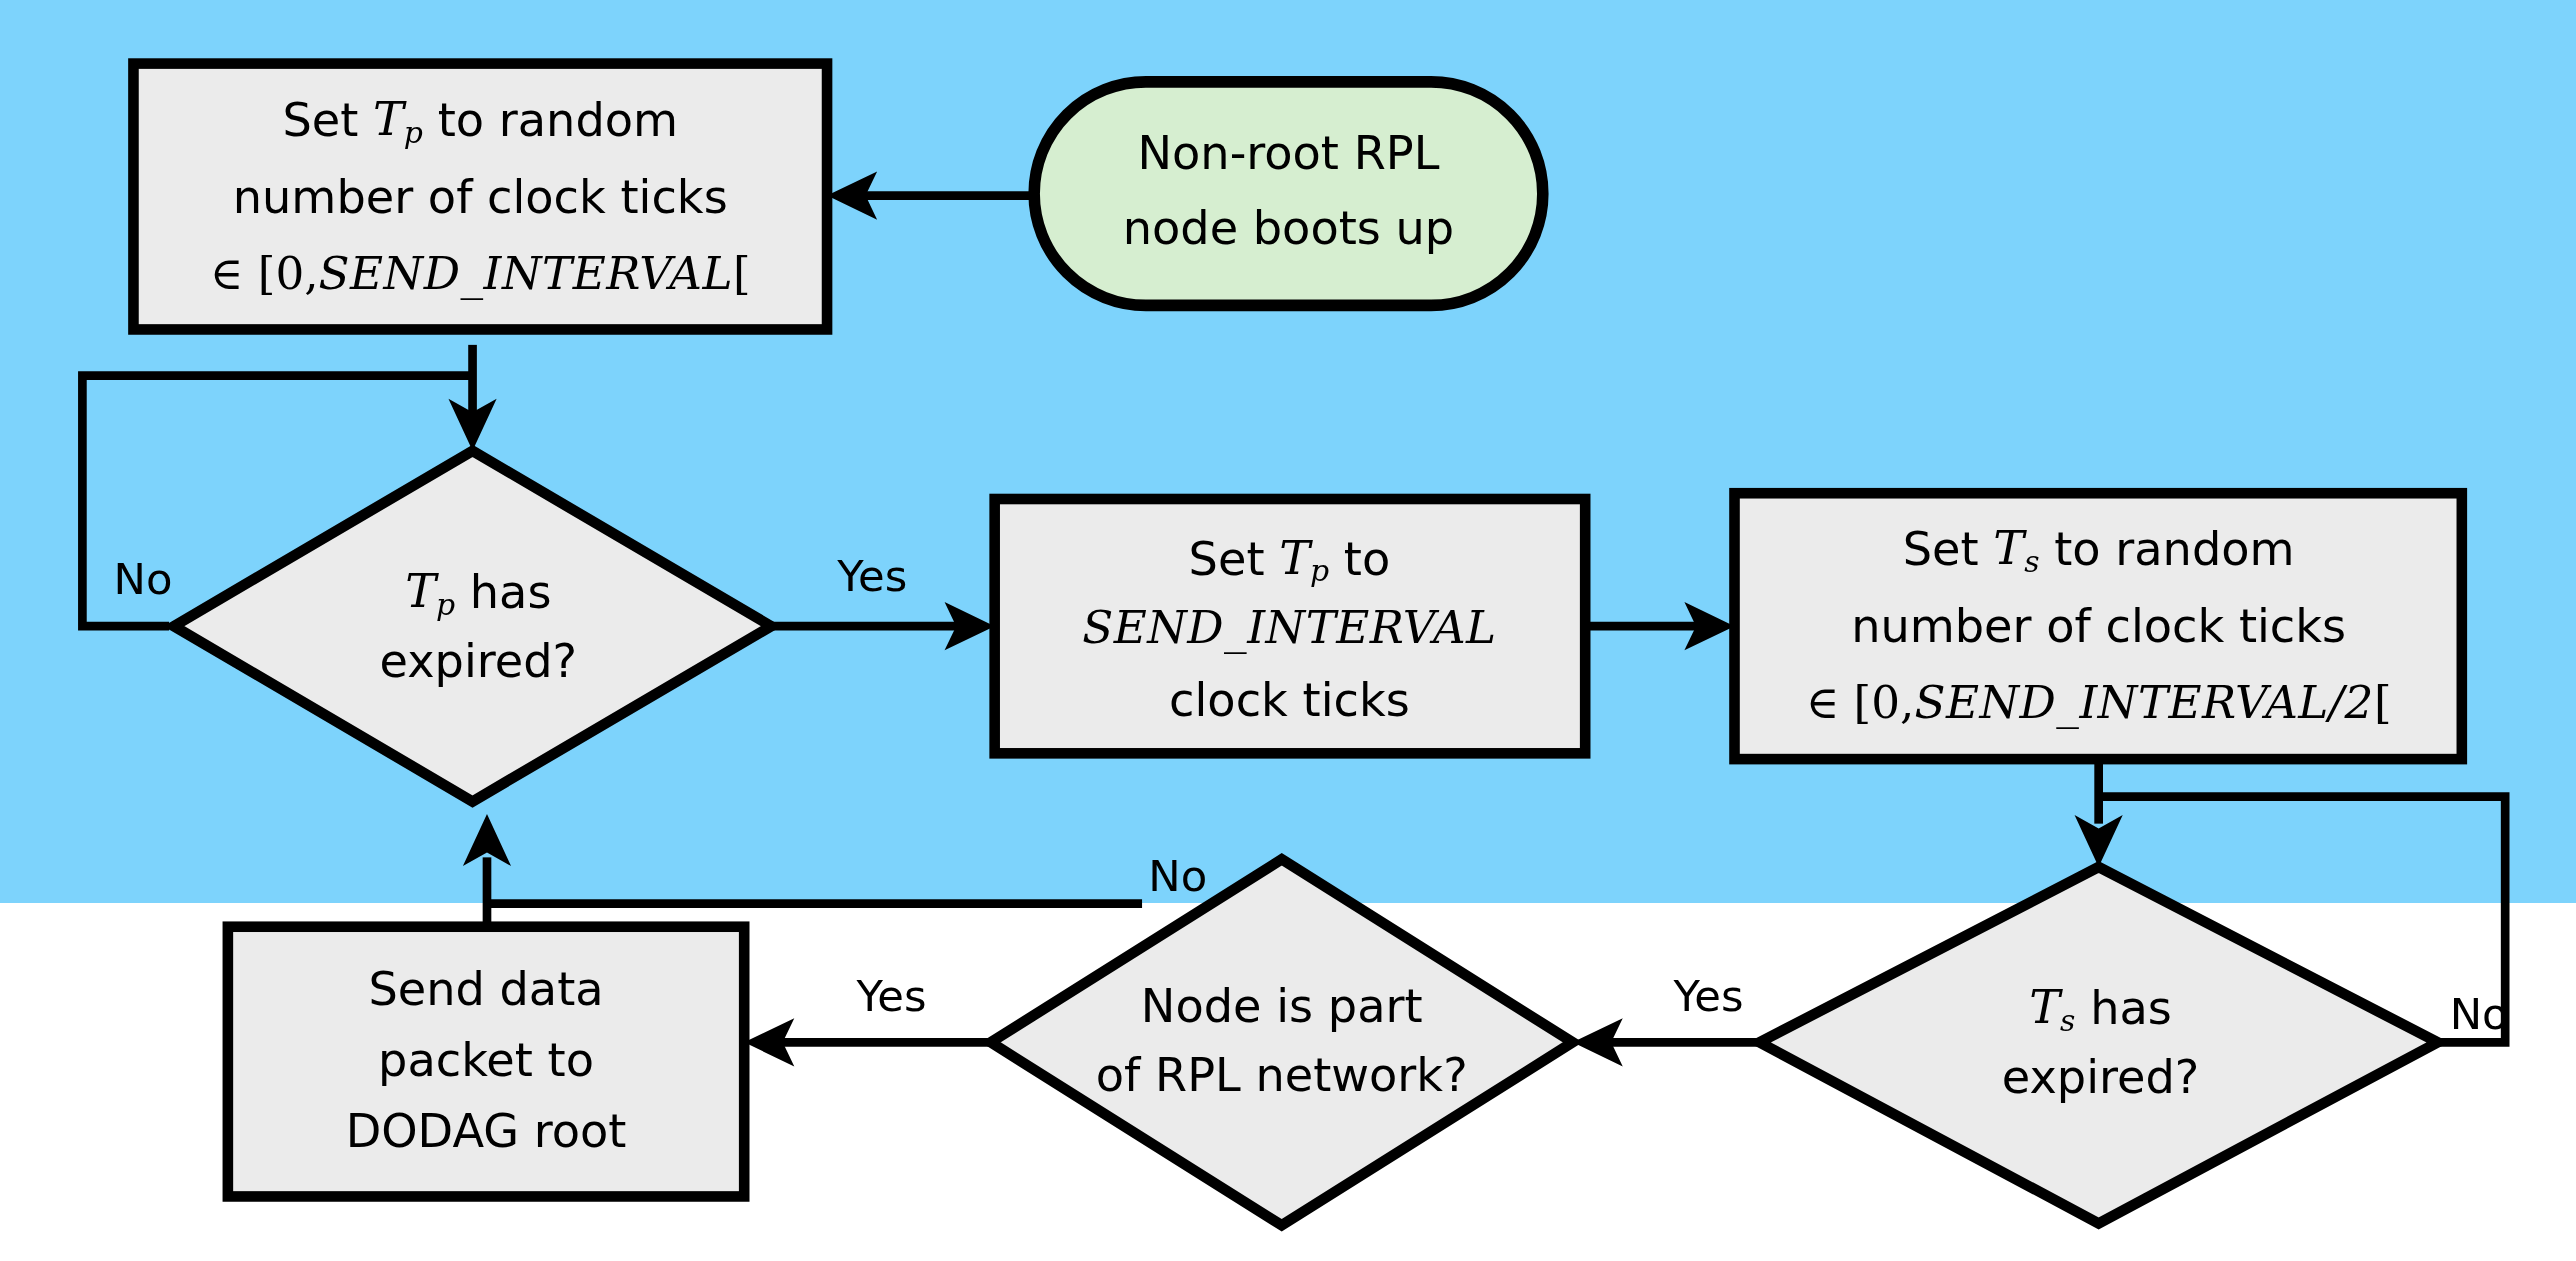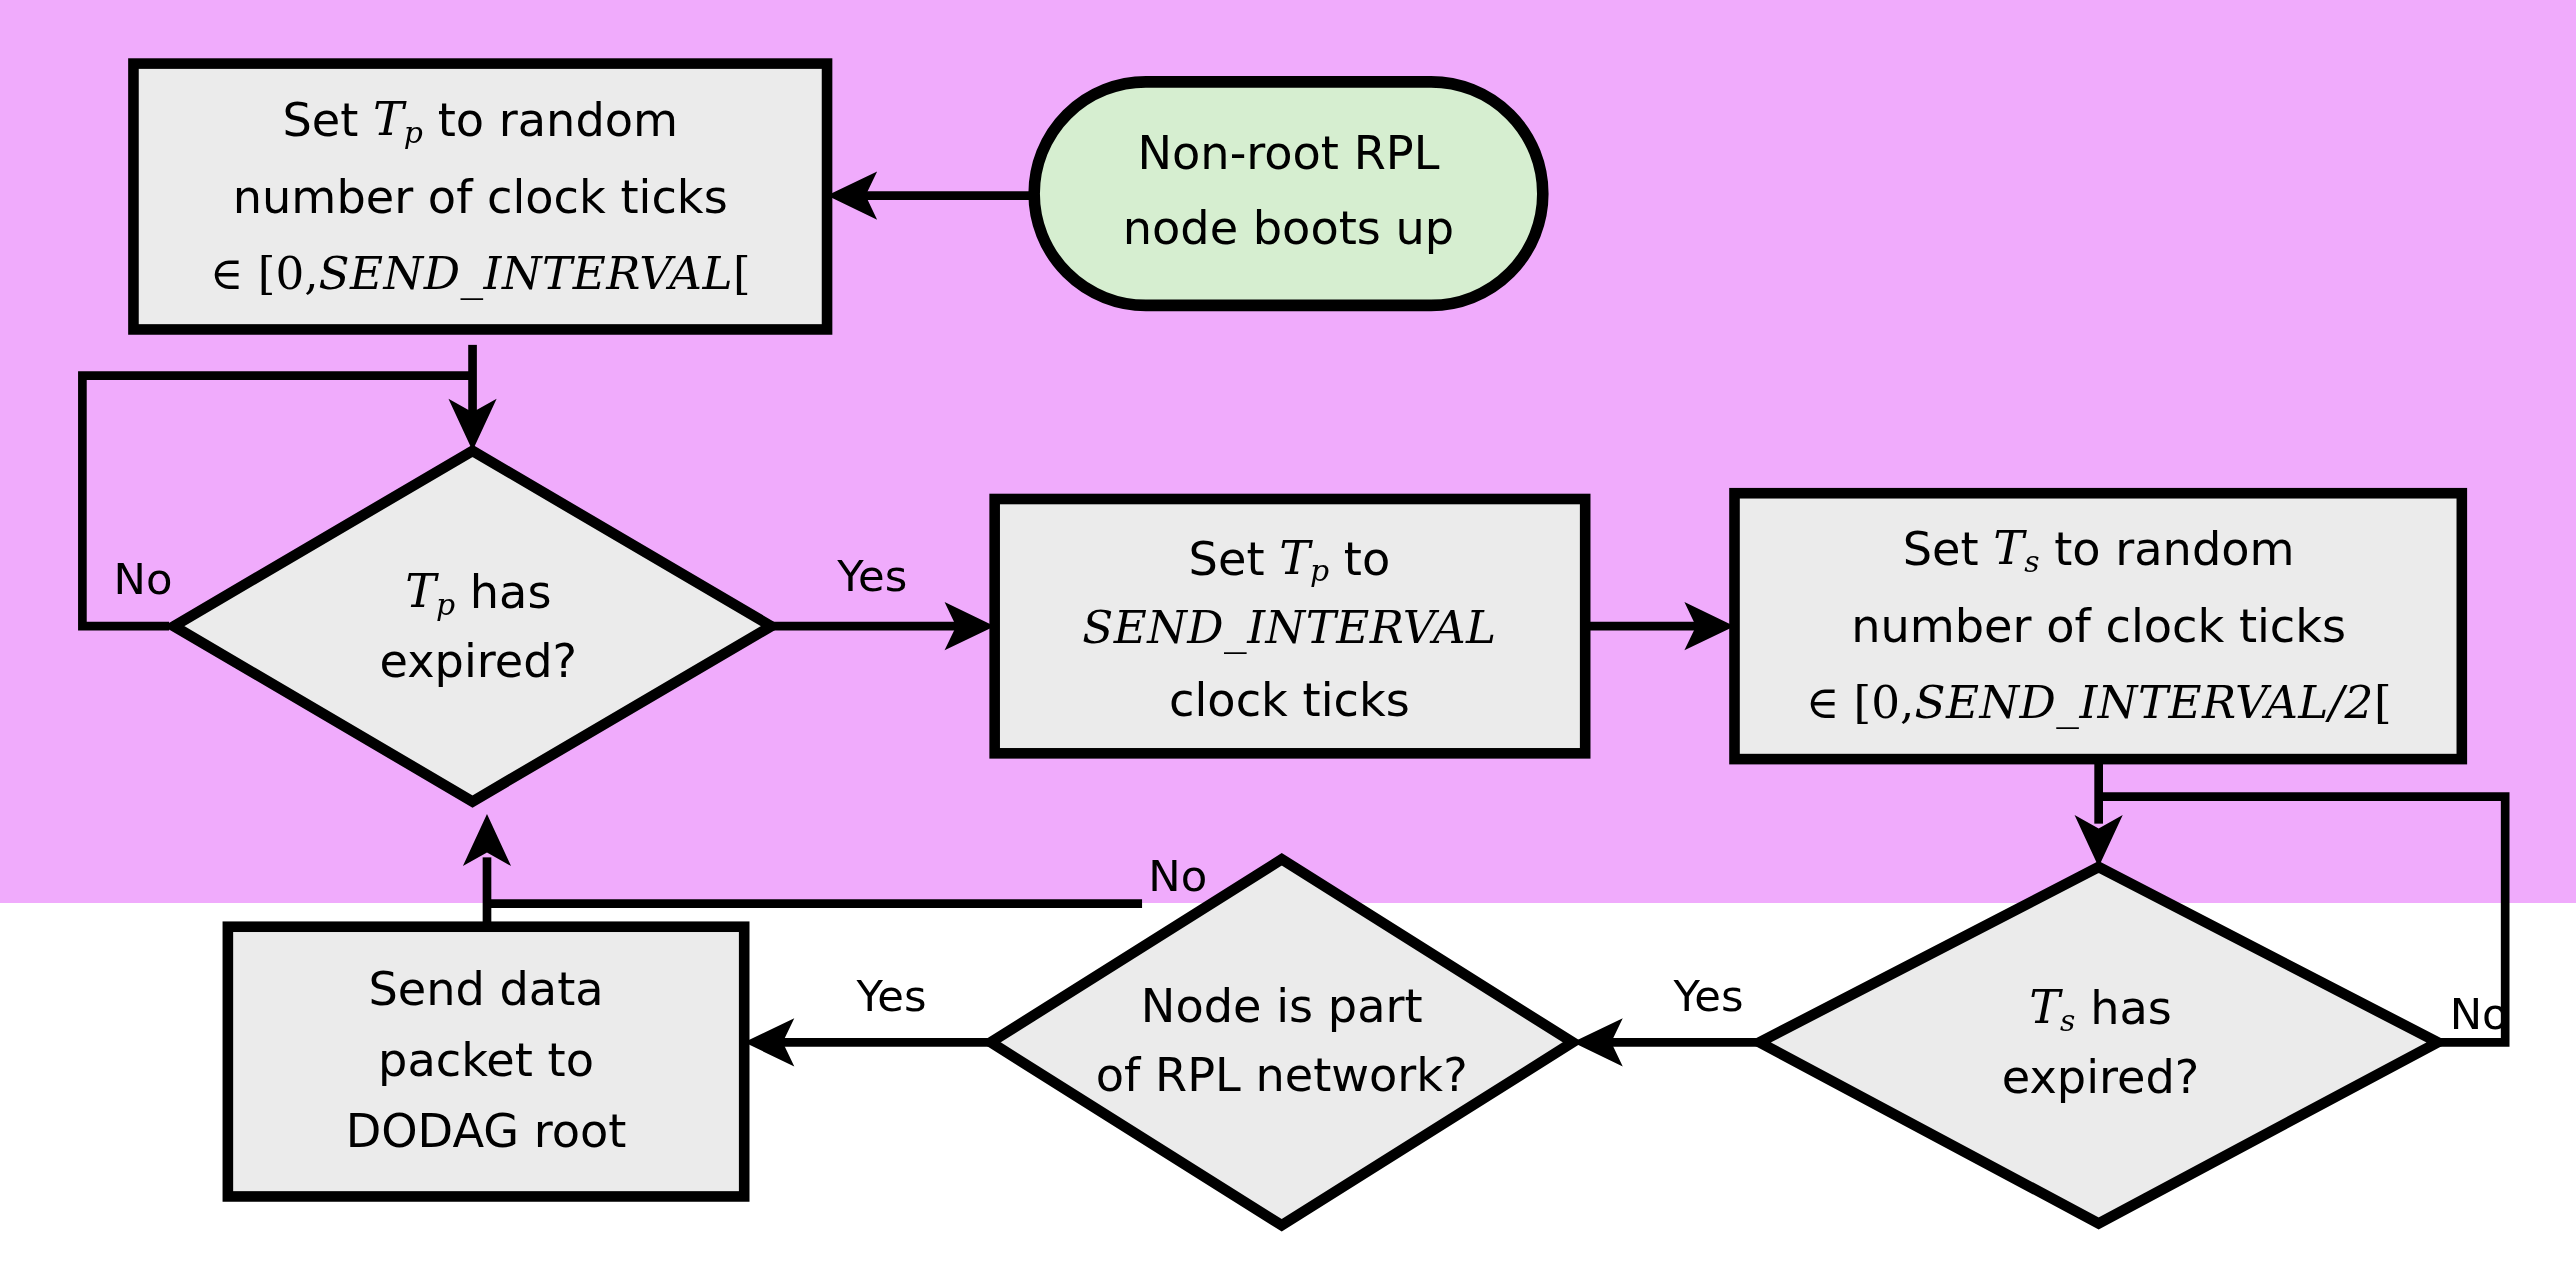--- a/index.html
+++ b/index.html
@@ -10,21 +10,21 @@
   body {
     width: 2576px;
     height: 1261px;
     overflow: hidden;
     font-family: "DejaVu Sans", sans-serif;
   }
   #flow-root {
     position: relative;
     width: 2576px;
     height: 903px;
-    background: #f0abfc;
+    background: #7dd3fc;
   }
   svg.flow-canvas {
     display: block;
     width: 2576px;
     height: 1261px;
   }
   .node-shape {
     fill: #ebebeb;
     stroke: #000000;
     stroke-width: 11;

